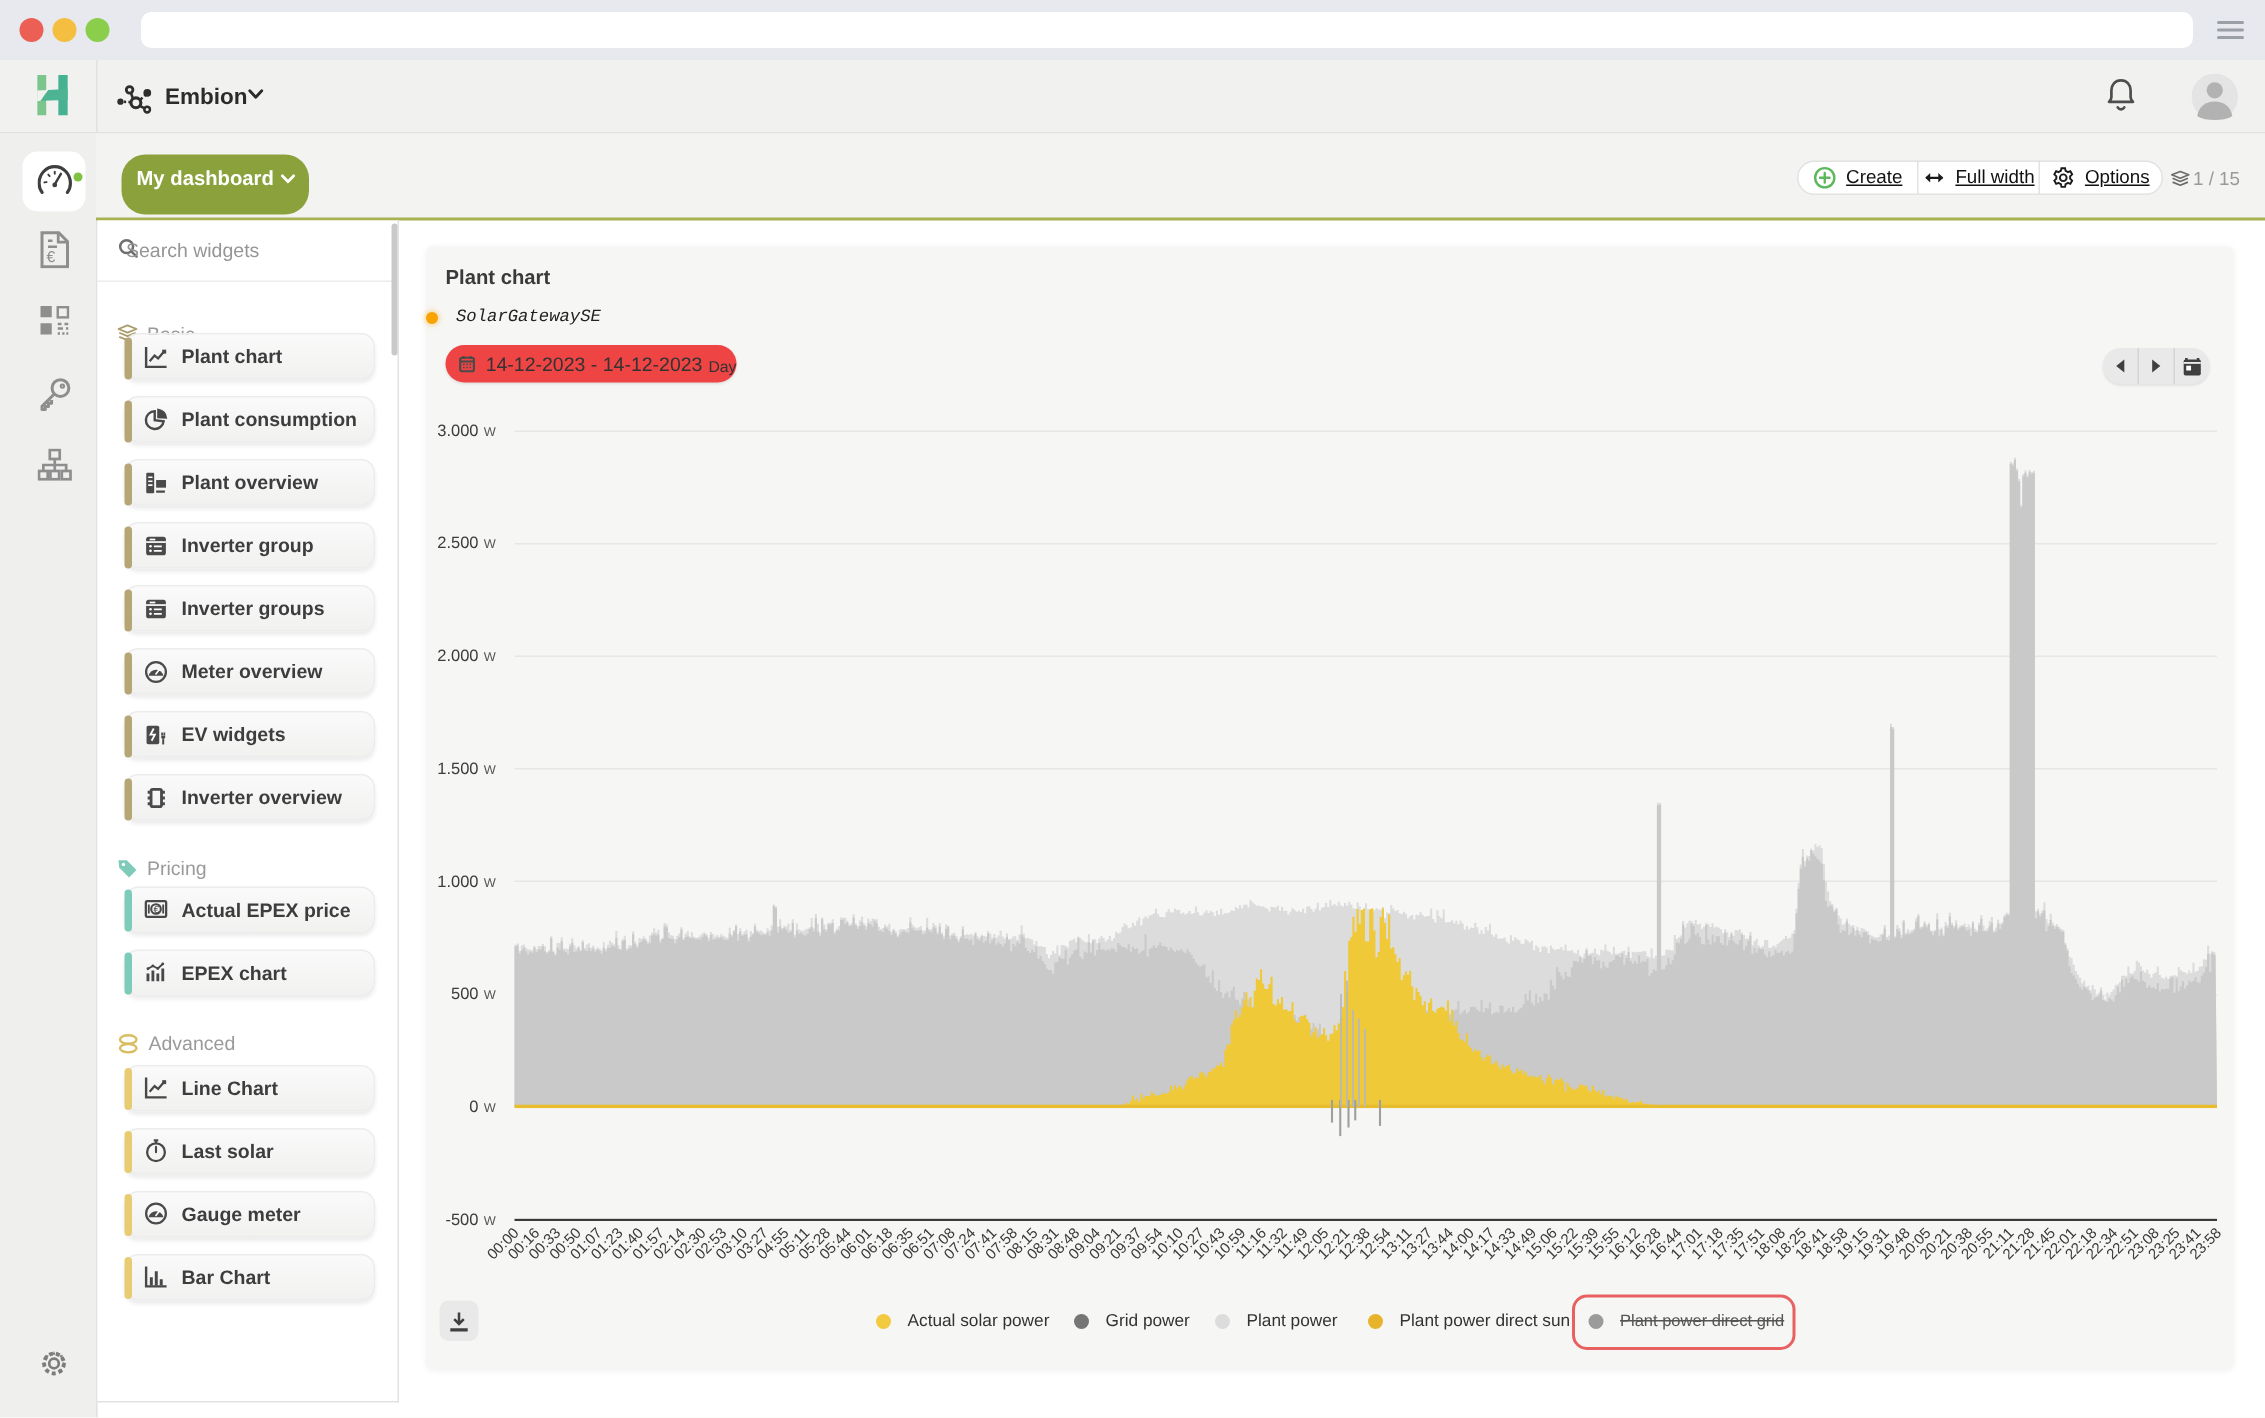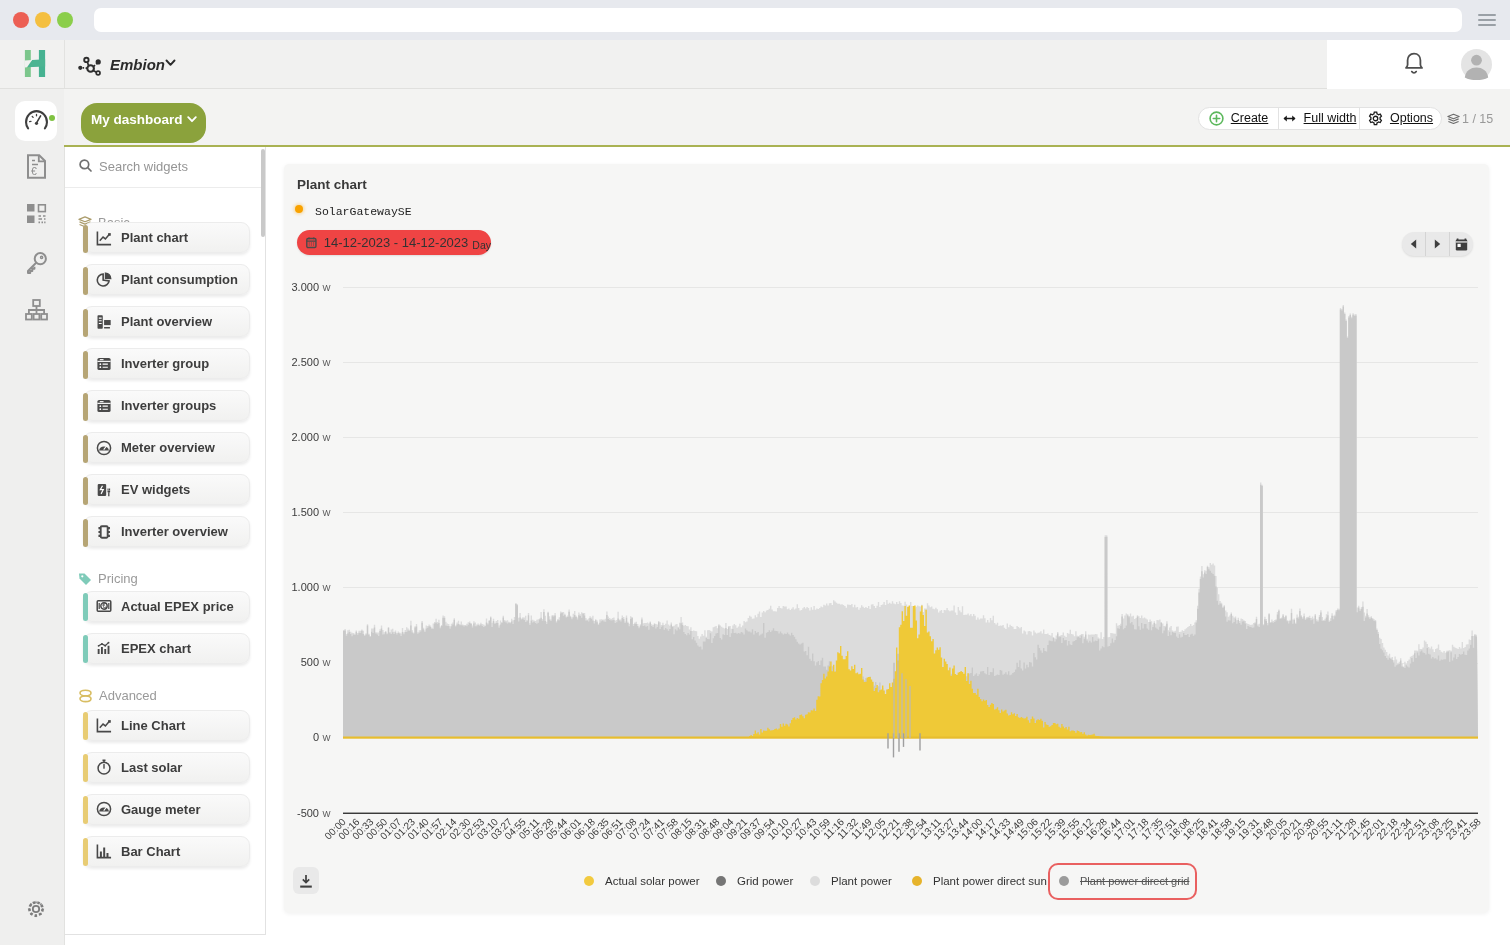--- a/index.html
+++ b/index.html
@@ -4,21 +4,21 @@
 <style>
   * { margin:0; padding:0; box-sizing:border-box; }
   html,body { width:1510px; height:945px; overflow:hidden; }
   body { font-family:"Liberation Sans", sans-serif; background:#fff; position:relative; }
   
   #chrome { position:absolute; left:0; top:0; width:1510px; height:40px; background:#e7e9ee; }
   .dot { position:absolute; top:11.5px; width:16px; height:16px; border-radius:50%; }
   #urlbar { position:absolute; left:94px; top:8px; width:1368px; height:24px; background:#fff; border-radius:7px; }
   .hline { position:absolute; right:14px; width:18px; height:2px; background:#9aa0a6; border-radius:1px; }
   
-  #header { position:absolute; left:0; top:40px; width:1327px; height:49px; background:#f1f1f0; border-bottom:1px solid #e0e0de;font-style:italic; }
+  #header { position:absolute; left:0; top:40px; width:1510px; height:49px; background:#f1f1f0; border-bottom:1px solid #e0e0de; }
   #logocell { position:absolute; left:0; top:0; width:65px; height:48px; border-right:1px solid #e2e2e0; }
   #embion { position:absolute; left:110px; top:16px; font-size:15px; font-weight:bold; color:#2b2b2b; }
   
   #sidebar { position:absolute; left:0; top:89px; width:65px; height:856px; background:#efefee; border-right:1px solid #e2e2e0; }
   #activetile { position:absolute; left:15px; top:11.5px; width:42px; height:40px; background:#fff; border-radius:10px; }
   
   #toolbar { position:absolute; left:64px; top:89px; width:1446px; height:58px; background:#f3f3f2; border-bottom:2px solid #a9b253; }
   #dashbtn { position:absolute; left:17px; top:14px; width:125px; height:40px; background:#8ba23c; border-radius:16px; color:#fff; font-weight:bold; font-size:15px; line-height:31.5px; }
   #btngroup { position:absolute; left:1134px; top:17.8px; height:23px; background:#fff; border:1px solid #e2e2e2; border-radius:11.5px; display:flex; align-items:center; font-size:12.5px; color:#111; }
   .bseg { display:flex; align-items:center; justify-content:center; height:100%; flex:none;text-decoration:underline; }
@@ -28,21 +28,21 @@
   #searchrow { position:absolute; left:0; top:0; width:200px; height:41px; border-bottom:1px solid #ececec; }
   .sechead { position:absolute; left:13px; font-size:13px; color:#9a9a9a; display:flex; align-items:center; gap:6px;}
   .wcard { position:absolute; left:18px; width:167px; --x:0; height:31px; background:linear-gradient(#fafafa,#f1f1f0); border:1px solid #ececec; border-radius:9px; box-shadow:0 2px 3px rgba(0,0,0,0.08); display:flex; align-items:center; }
   .wacc { position:absolute; left:-1.5px; top:1.5px; width:5px; height:28px; border-radius:3px; }
   .wicon { margin-left:12px; width:16px; height:16px; flex:none; }
   .wtext { margin-left:9px; font-size:13px; font-weight:bold; color:#3d3d3d; white-space:nowrap; }
   #scrollbar { position:absolute; left:196px; top:2px; width:4px; height:88px; background:#c9c9c9; border-radius:2px; }
   
   #card { position:absolute; left:283.5px; top:164px; width:1205.5px; height:749px; background:#f6f6f5; border-radius:5px; box-shadow:0 1px 4px rgba(0,0,0,0.06); }
   #ctitle { position:absolute; left:297px; top:177px; font-size:13.5px; font-weight:bold; color:#3a3a3a; }
-  #serieslegend { position:absolute; left:295px; top:205px; display:flex; align-items:flex-start; }
+  #serieslegend { position:absolute; left:284px; top:205px; display:flex; align-items:center;font-style:italic; }
   #datepill { position:absolute; left:297px; top:230px; width:194px; white-space:nowrap; height:25px; background:#ef4444; border-radius:13px; display:flex; align-items:center; box-shadow:0 1px 2px rgba(0,0,0,0.10); font-size:13px; color:#333; }
   #navgroup { position:absolute; left:1402px; top:232px; width:71px; height:24px; background:#e9e9e9; border-radius:12px; display:flex; align-items:center; box-shadow:0 1px 2px rgba(0,0,0,0.10); }
   .navseg { width:23.6px; height:100%; display:flex; align-items:center; justify-content:center; }
   .navdiv { width:1px; height:24px; background:#d4d4d4; }
   #dlbtn { position:absolute; left:293px; top:867px; width:26px; height:27px; background:#e9e9e9; border-radius:6px; display:flex; align-items:center; justify-content:center; }
   .litem { position:absolute; top:875px; display:flex; align-items:center; font-size:11.5px; color:#333; white-space:nowrap; }
   .ldot { width:10px; height:10px; border-radius:50%; margin-right:11px; flex:none; }
   #lbox { position:absolute; left:1048px; top:863px; width:149px; height:37px; border:2.5px solid #e96060; border-radius:10px; }
 </style>
 </head>
@@ -176,21 +176,21 @@
   </svg>
   <span style="position:absolute;left:1398px;top:22.5px;font-size:12.5px;color:#999">1 / 15</span>
 </div>
 
 <div id="wpanel">
   <div id="searchrow">
     <svg style="position:absolute;left:14px;top:12px" width="13" height="13" viewBox="0 0 13 13" fill="none" stroke="#6f6f6f">
       <circle cx="5.4" cy="5.4" r="4.3" stroke-width="1.7"></circle>
       <path d="M8.7 8.7 L12 12" stroke-width="1.7" stroke-linecap="round"></path>
     </svg>
-    <span style="position:absolute;left:34px;top:12px;font-size:13px;color:#959595">Search widgets</span>
+    <span style="position:absolute;left:19px;top:12px;font-size:13px;color:#959595">Search widgets</span>
   </div>
   <div id="scrollbar"></div>
 
   <div class="sechead" style="top:68px">
     <svg width="14" height="13" viewBox="0 0 15 14" fill="none" stroke="#ab9c6b" stroke-width="1.3" stroke-linejoin="round">
       <path d="M7.5 1 L14 3.6 L7.5 6.2 L1 3.6 Z"></path>
         <path d="M1.6 6.3 L7.5 8.7 L13.4 6.3"></path>
         <path d="M1.6 9.2 L7.5 11.6 L13.4 9.2"></path>
     </svg>
     <span>Basic</span>

